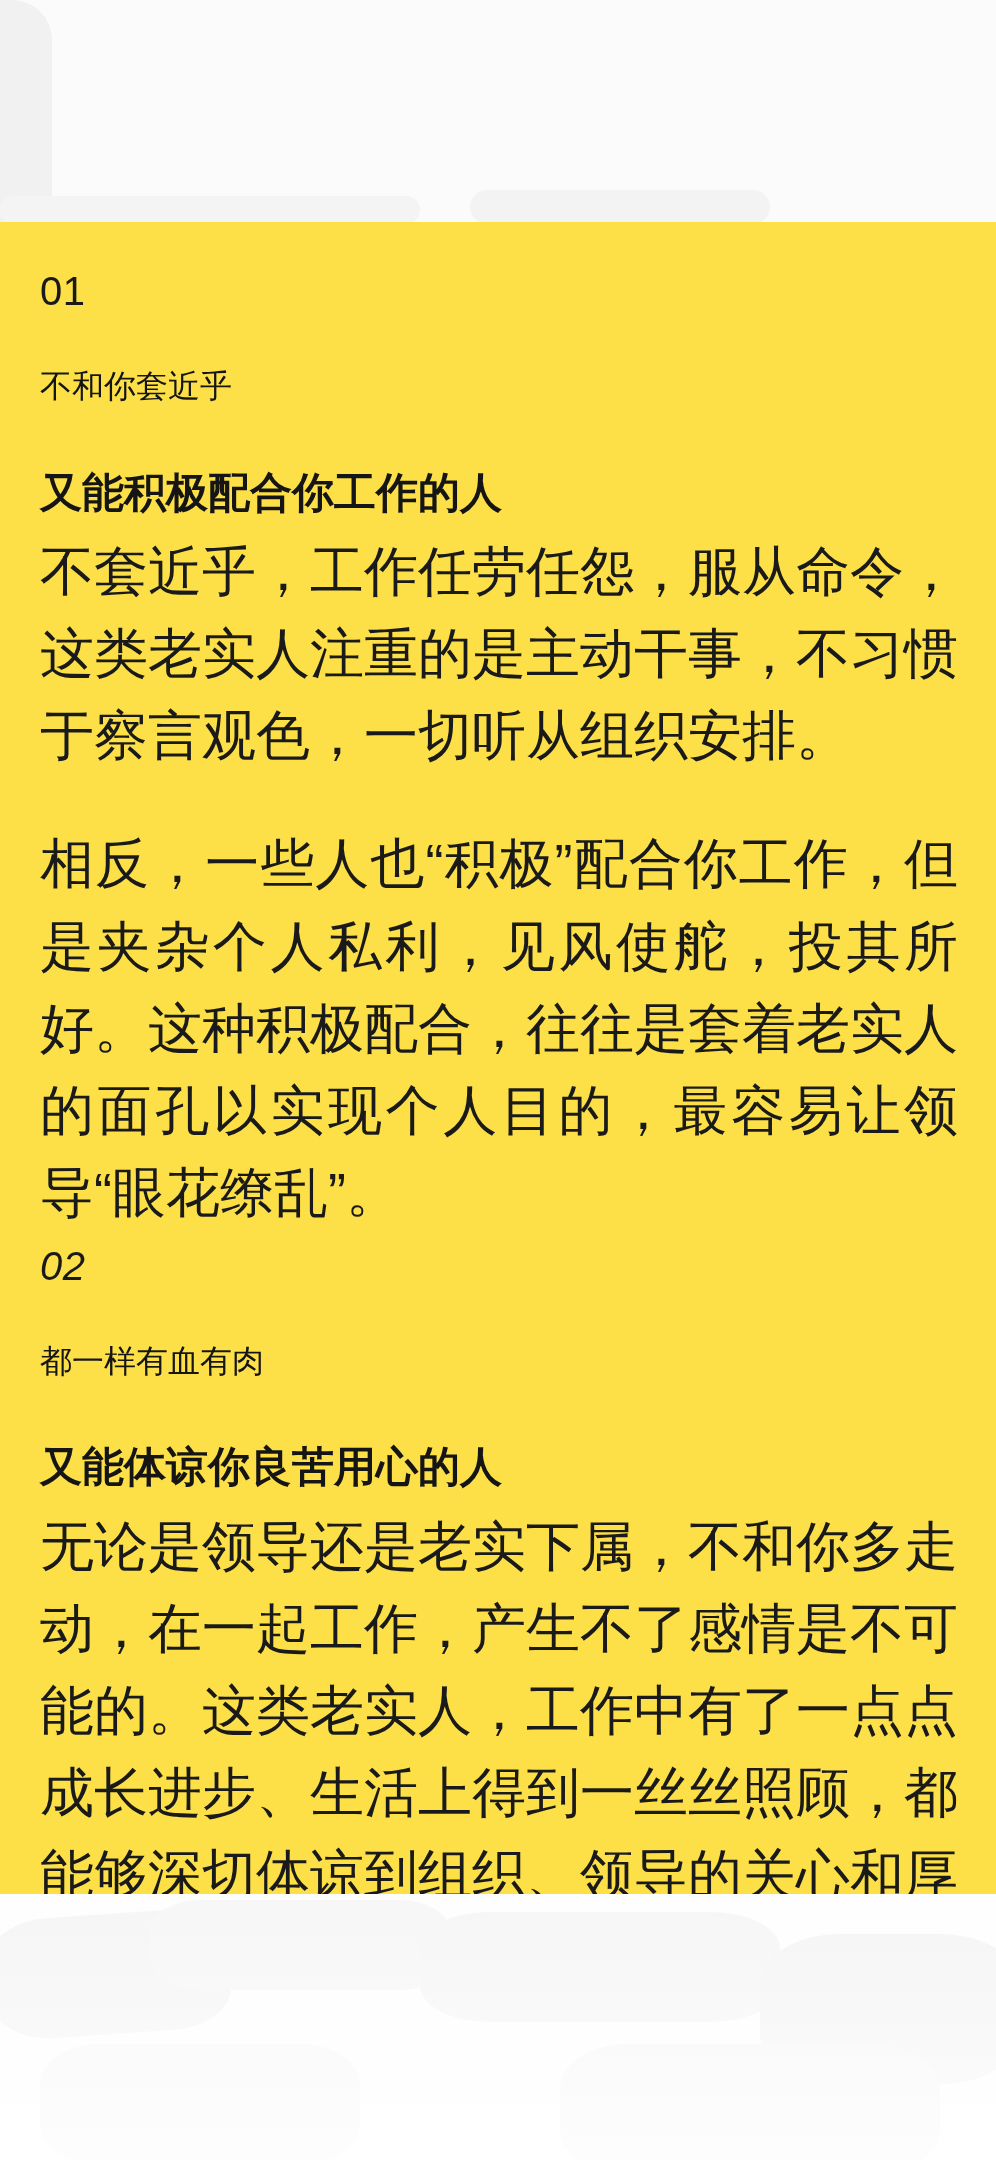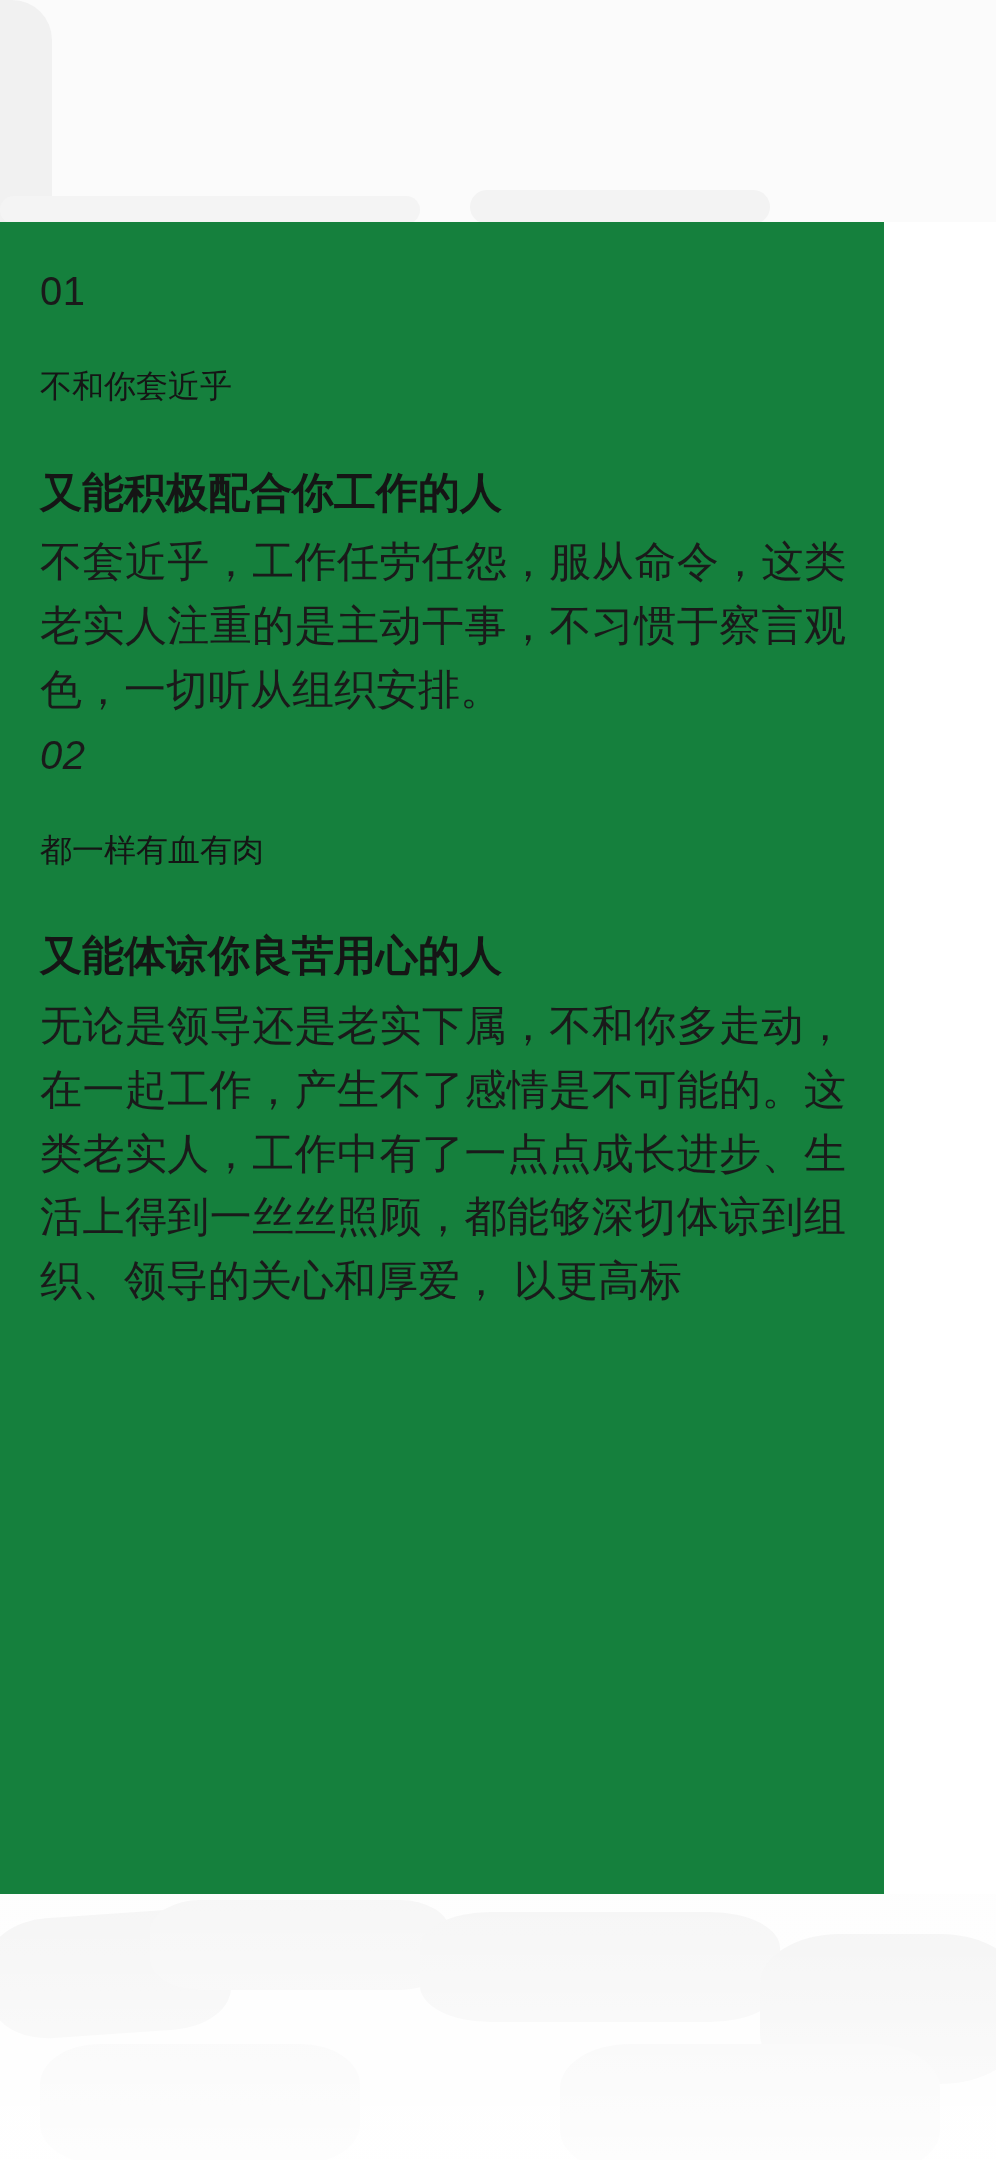--- a/index.html
+++ b/index.html
@@ -57,23 +57,23 @@
     height: 28px;
     background: #f4f4f4;
     border-radius: 14px;
   }
 
   
   .content {
     position: absolute;
     left: 0;
     top: 222px;
-    width: 884px;
+    width: 996px;
     height: 1672px;
-    background: #15803d;
+    background: #fde047;
     padding: 0;
     overflow: hidden;
   }
   .inner {
     padding: 28px 38px 0 40px;
   }
 
   .num {
     font-size: 40px;
     line-height: 1.25;
@@ -88,21 +88,21 @@
     margin: 50px 0 0 0;
   }
   .sec-sub {
     font-size: 42px;
     line-height: 1.3;
     color: #151515;
     margin: 58px 0 0 0;
     font-weight: bold;
   }
   .para {
-    font-size: 42px;
+    font-size: 54px;
     line-height: 1.52;
     color: #1a1a1a;
     margin: 10px 0 0 0;
     text-align: justify;
     text-justify: inter-ideograph;
   }
   .para.spaced {
     margin-top: 46px;
   }
   .num.tight {
@@ -199,20 +199,21 @@
     <div class="inner">
 
       <div class="num">01</div>
 
       <div class="sec-title">不和你套近乎</div>
 
       <div class="sec-sub">又能积极配合你工作的人</div>
 
       <p class="para">不套近乎，工作任劳任怨，服从命令，这类老实人注重的是主动干事，不习惯于察言观色，一切听从组织安排。</p>
 
+      <p class="para spaced">相反，一些人也“积极”配合你工作，但是夹杂个人私利，见风使舵，投其所好。这种积极配合，往往是套着老实人的面孔以实现个人目的，最容易让领导“眼花缭乱”。</p>
 
       <div class="num tight">02</div>
 
       <div class="sec-title">都一样有血有肉</div>
 
       <div class="sec-sub">又能体谅你良苦用心的人</div>
 
       <p class="para">无论是领导还是老实下属，不和你多走动，在一起工作，产生不了感情是不可能的。这类老实人，工作中有了一点点成长进步、生活上得到一丝丝照顾，都能够深切体谅到组织、领导的关心和厚爱， 以更高标</p>
 
     </div>

